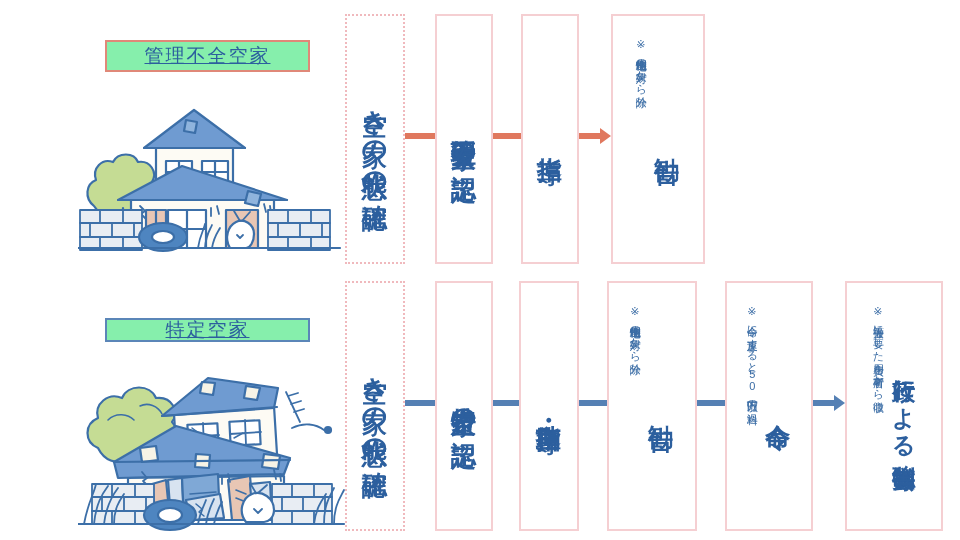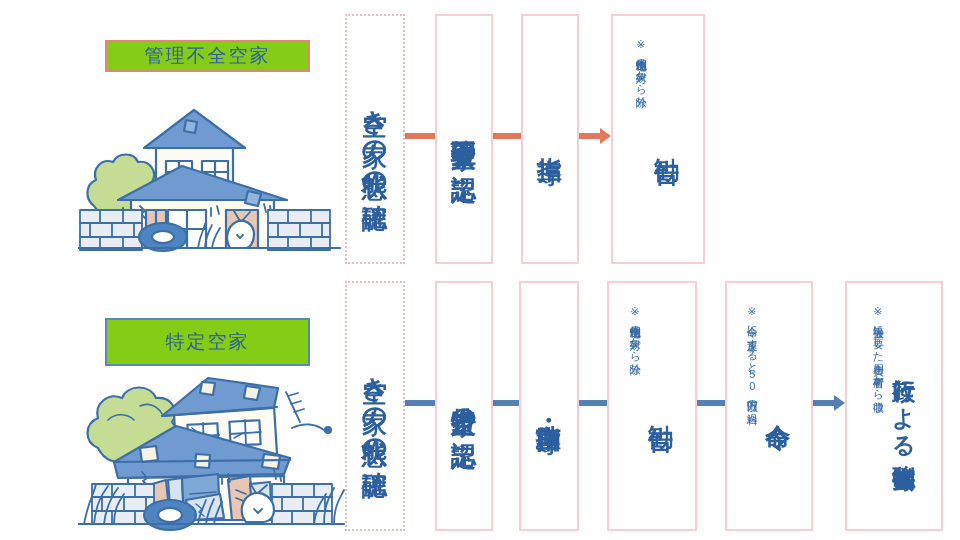--- a/index.html
+++ b/index.html
@@ -16,25 +16,26 @@
     font-family: "Liberation Sans", "DejaVu Sans", sans-serif;
   }
 
   
   .chip {
     position: absolute;
     box-sizing: border-box;
     display: flex;
     align-items: center;
     justify-content: center;
-    background: #84cc16;
+    background: #86efac;
     font-size: 19px;
     letter-spacing: 2px;
     color: #2c5f9e;
     white-space: nowrap;
+    text-decoration: underline;
   }
   .chip.pink  { border: 2px solid #e08878; }
   .chip.blue  { border: 2px solid #5b86b8; }
 
   
   .flowbox {
     position: absolute;
     box-sizing: border-box;
     border: 2px solid #f5cfd2;
     background: #ffffff;
@@ -182,21 +183,21 @@
   <div class="arrowwrap pink" style="left:579px; top:128px; width:32px; height:16px;">
     <div class="shaft" style="width:22px;"></div>
     <div class="head" style="left:21px;"></div>
   </div>
 
   <div class="flowbox" style="left:611px; top:14px; width:94px; height:250px;">
     <div class="vtext main">勧告</div>
     <div class="vnote">※住宅用地特例の対象から除外</div>
   </div>
 
-  <div class="chip blue" style="left:105px; top:318px; width:205px; height:48px;">
+  <div class="chip blue" style="left:105px; top:318px; width:205px; height:24px;">
     <span>特定空家</span>
   </div>
 
   <svg class="illus" style="left:78px; top:362px;" width="270" height="172" viewBox="0 0 270 172">
     <g stroke="#3c6fa8" stroke-width="2.2" stroke-linejoin="round" stroke-linecap="round" fill="none">
 
       <path d="M20 86 C6 80 6 62 20 56 C16 42 30 30 44 36 C50 22 72 22 78 36 C94 34 102 50 94 60
                C104 70 98 88 84 90 C78 102 58 104 50 96 C38 104 26 98 20 86 Z" fill="#c5dc94"></path>
       <path d="M58 96 L58 142 M58 112 L40 98 M58 108 L76 94" stroke="#3c6fa8"></path>
       <path d="M30 58 C38 50 50 52 56 58 M62 44 C70 40 80 44 84 52" stroke-width="1.6"></path>

